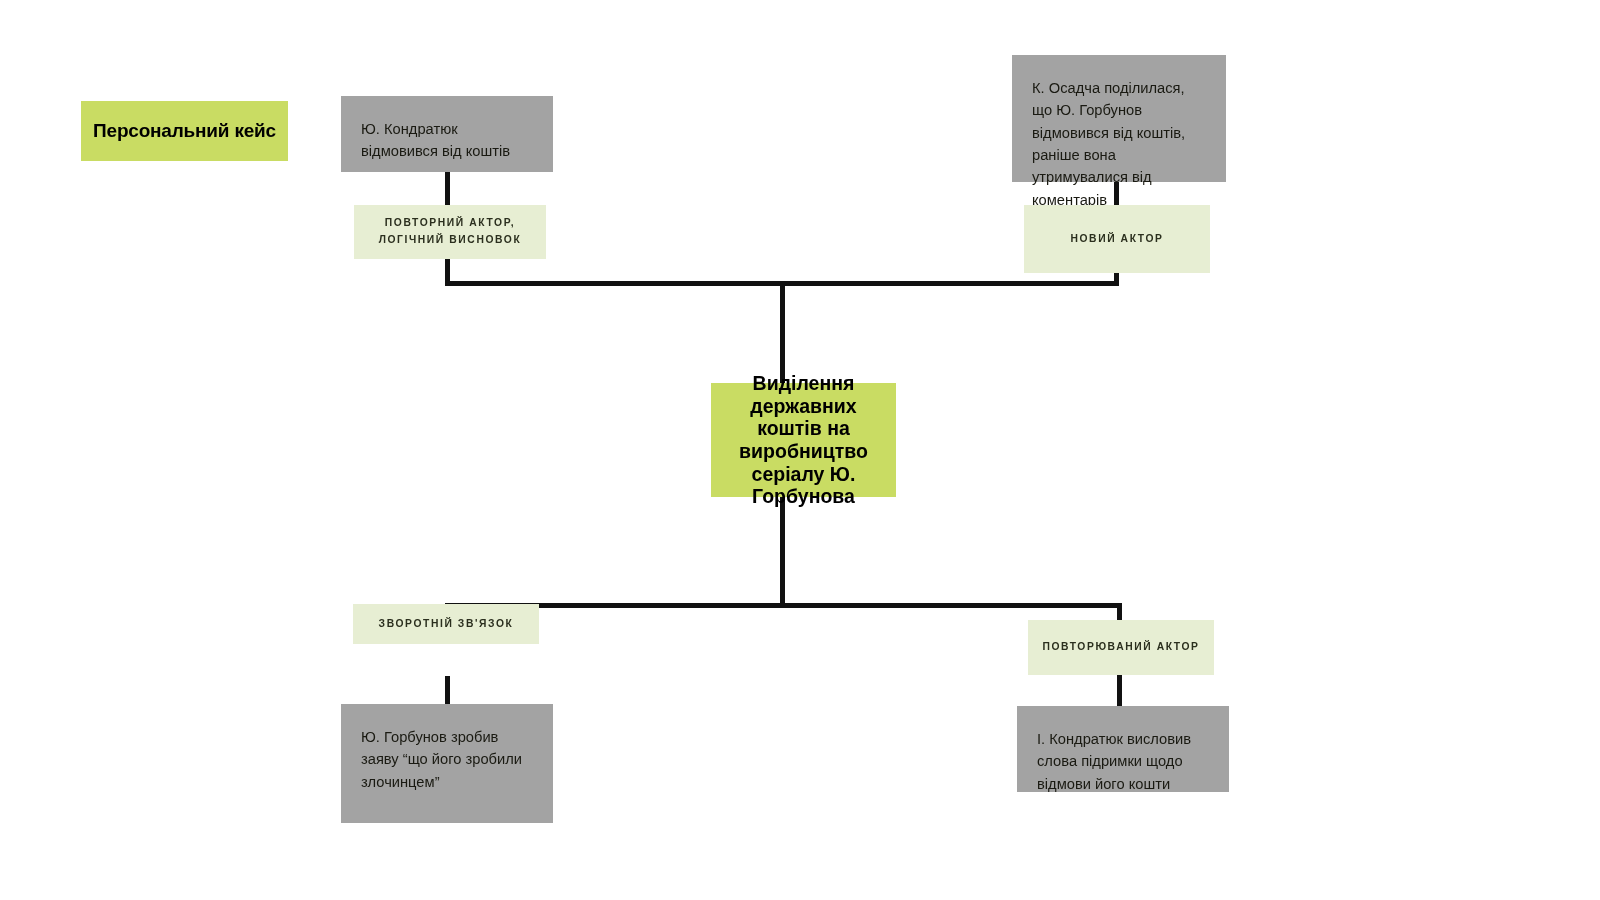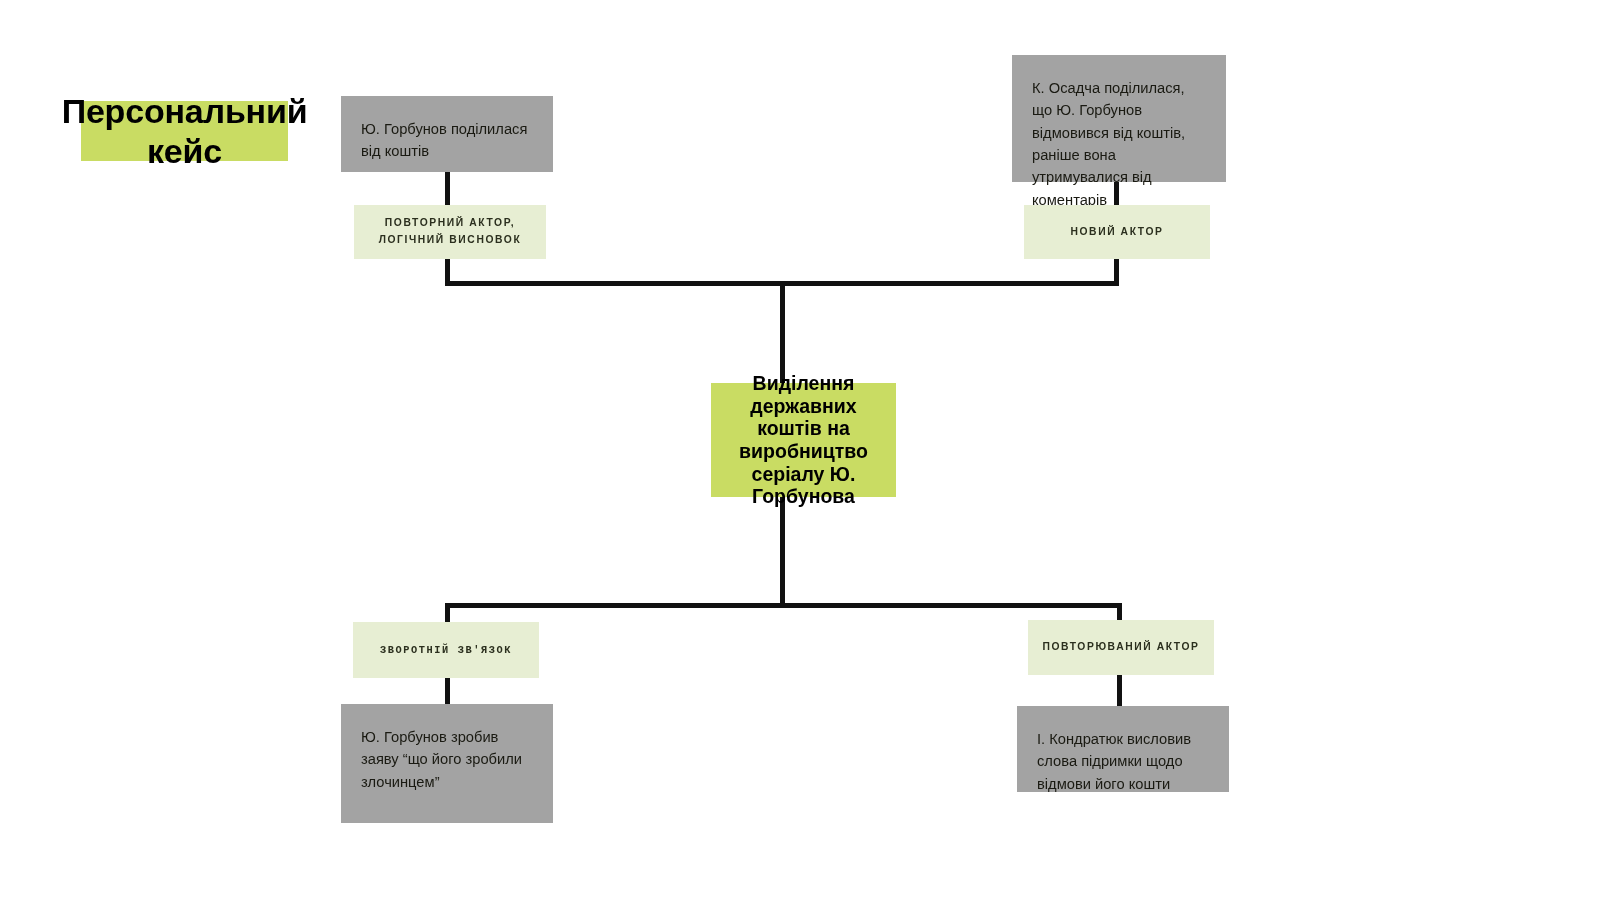--- a/index.html
+++ b/index.html
@@ -27,21 +27,21 @@
     box-sizing: border-box;
   }
 
   .title-node {
     background: #c9dc63;
     display: flex;
     align-items: center;
     justify-content: center;
     text-align: center;
     font-weight: bold;
-    font-size: 34px;
+    font-size: 19px;
     line-height: 1.18;
     letter-spacing: -0.2px;
     color: #000000;
   }
 
   .central-node {
     background: #c9dc63;
     display: flex;
     align-items: center;
     justify-content: center;
@@ -106,31 +106,31 @@
   <div class="conn" style="left:445px; top:603px; width:5px; height:20px;"></div>
 
   <div class="conn" style="left:445px; top:676px; width:5px; height:28px;"></div>
 
   <div class="conn" style="left:1117px; top:603px; width:5px; height:18px;"></div>
 
   <div class="conn" style="left:1117px; top:675px; width:5px; height:31px;"></div>
 
   <div class="node title-node" style="left:81px; top:101px; width:207px; height:60px;">Персональний кейс</div>
 
-  <div class="node note-node" style="left:341px; top:96px; width:212px; height:76px;">Ю. Горбунов поділилася від коштів</div>
+  <div class="node note-node" style="left:341px; top:96px; width:212px; height:76px;">Ю. Кондратюк відмовився від коштів</div>
 
   <div class="node note-node" style="left:1012px; top:55px; width:214px; height:127px;">К. Осадча поділилася, що Ю. Горбунов відмовився від коштів, раніше вона утримувалися від коментарів</div>
 
   <div class="node label-node" style="left:354px; top:205px; width:192px; height:54px;">Повторний актор, логічний висновок</div>
 
-  <div class="node label-node" style="left:1024px; top:205px; width:186px; height:54px;">Новий актор</div>
+  <div class="node label-node" style="left:1024px; top:205px; width:186px; height:68px;">Новий актор</div>
 
   <div class="node central-node" style="left:691px; top:383px; width:185px; height:114px;margin-left:20px;">Виділення державних коштів на виробництво серіалу Ю. Горбунова</div>
 
-  <div class="node label-node" style="left:353px; top:622px; width:186px; height:56px;font-family:Liberation Mono, monospace;">Зворотній зв'язок</div>
+  <div class="node label-node" style="left:353px; top:604px; width:186px; height:40px;">Зворотній зв'язок</div>
 
   <div class="node note-node" style="left:341px; top:704px; width:212px; height:119px;">Ю. Горбунов зробив заяву “що його зробили злочинцем”</div>
 
   <div class="node label-node" style="left:1028px; top:620px; width:186px; height:55px;">Повторюваний актор</div>
 
   <div class="node note-node" style="left:1017px; top:706px; width:212px; height:86px;">І. Кондратюк висловив слова підримки щодо відмови його кошти</div>
 
 </div>
 
 </body></html>

